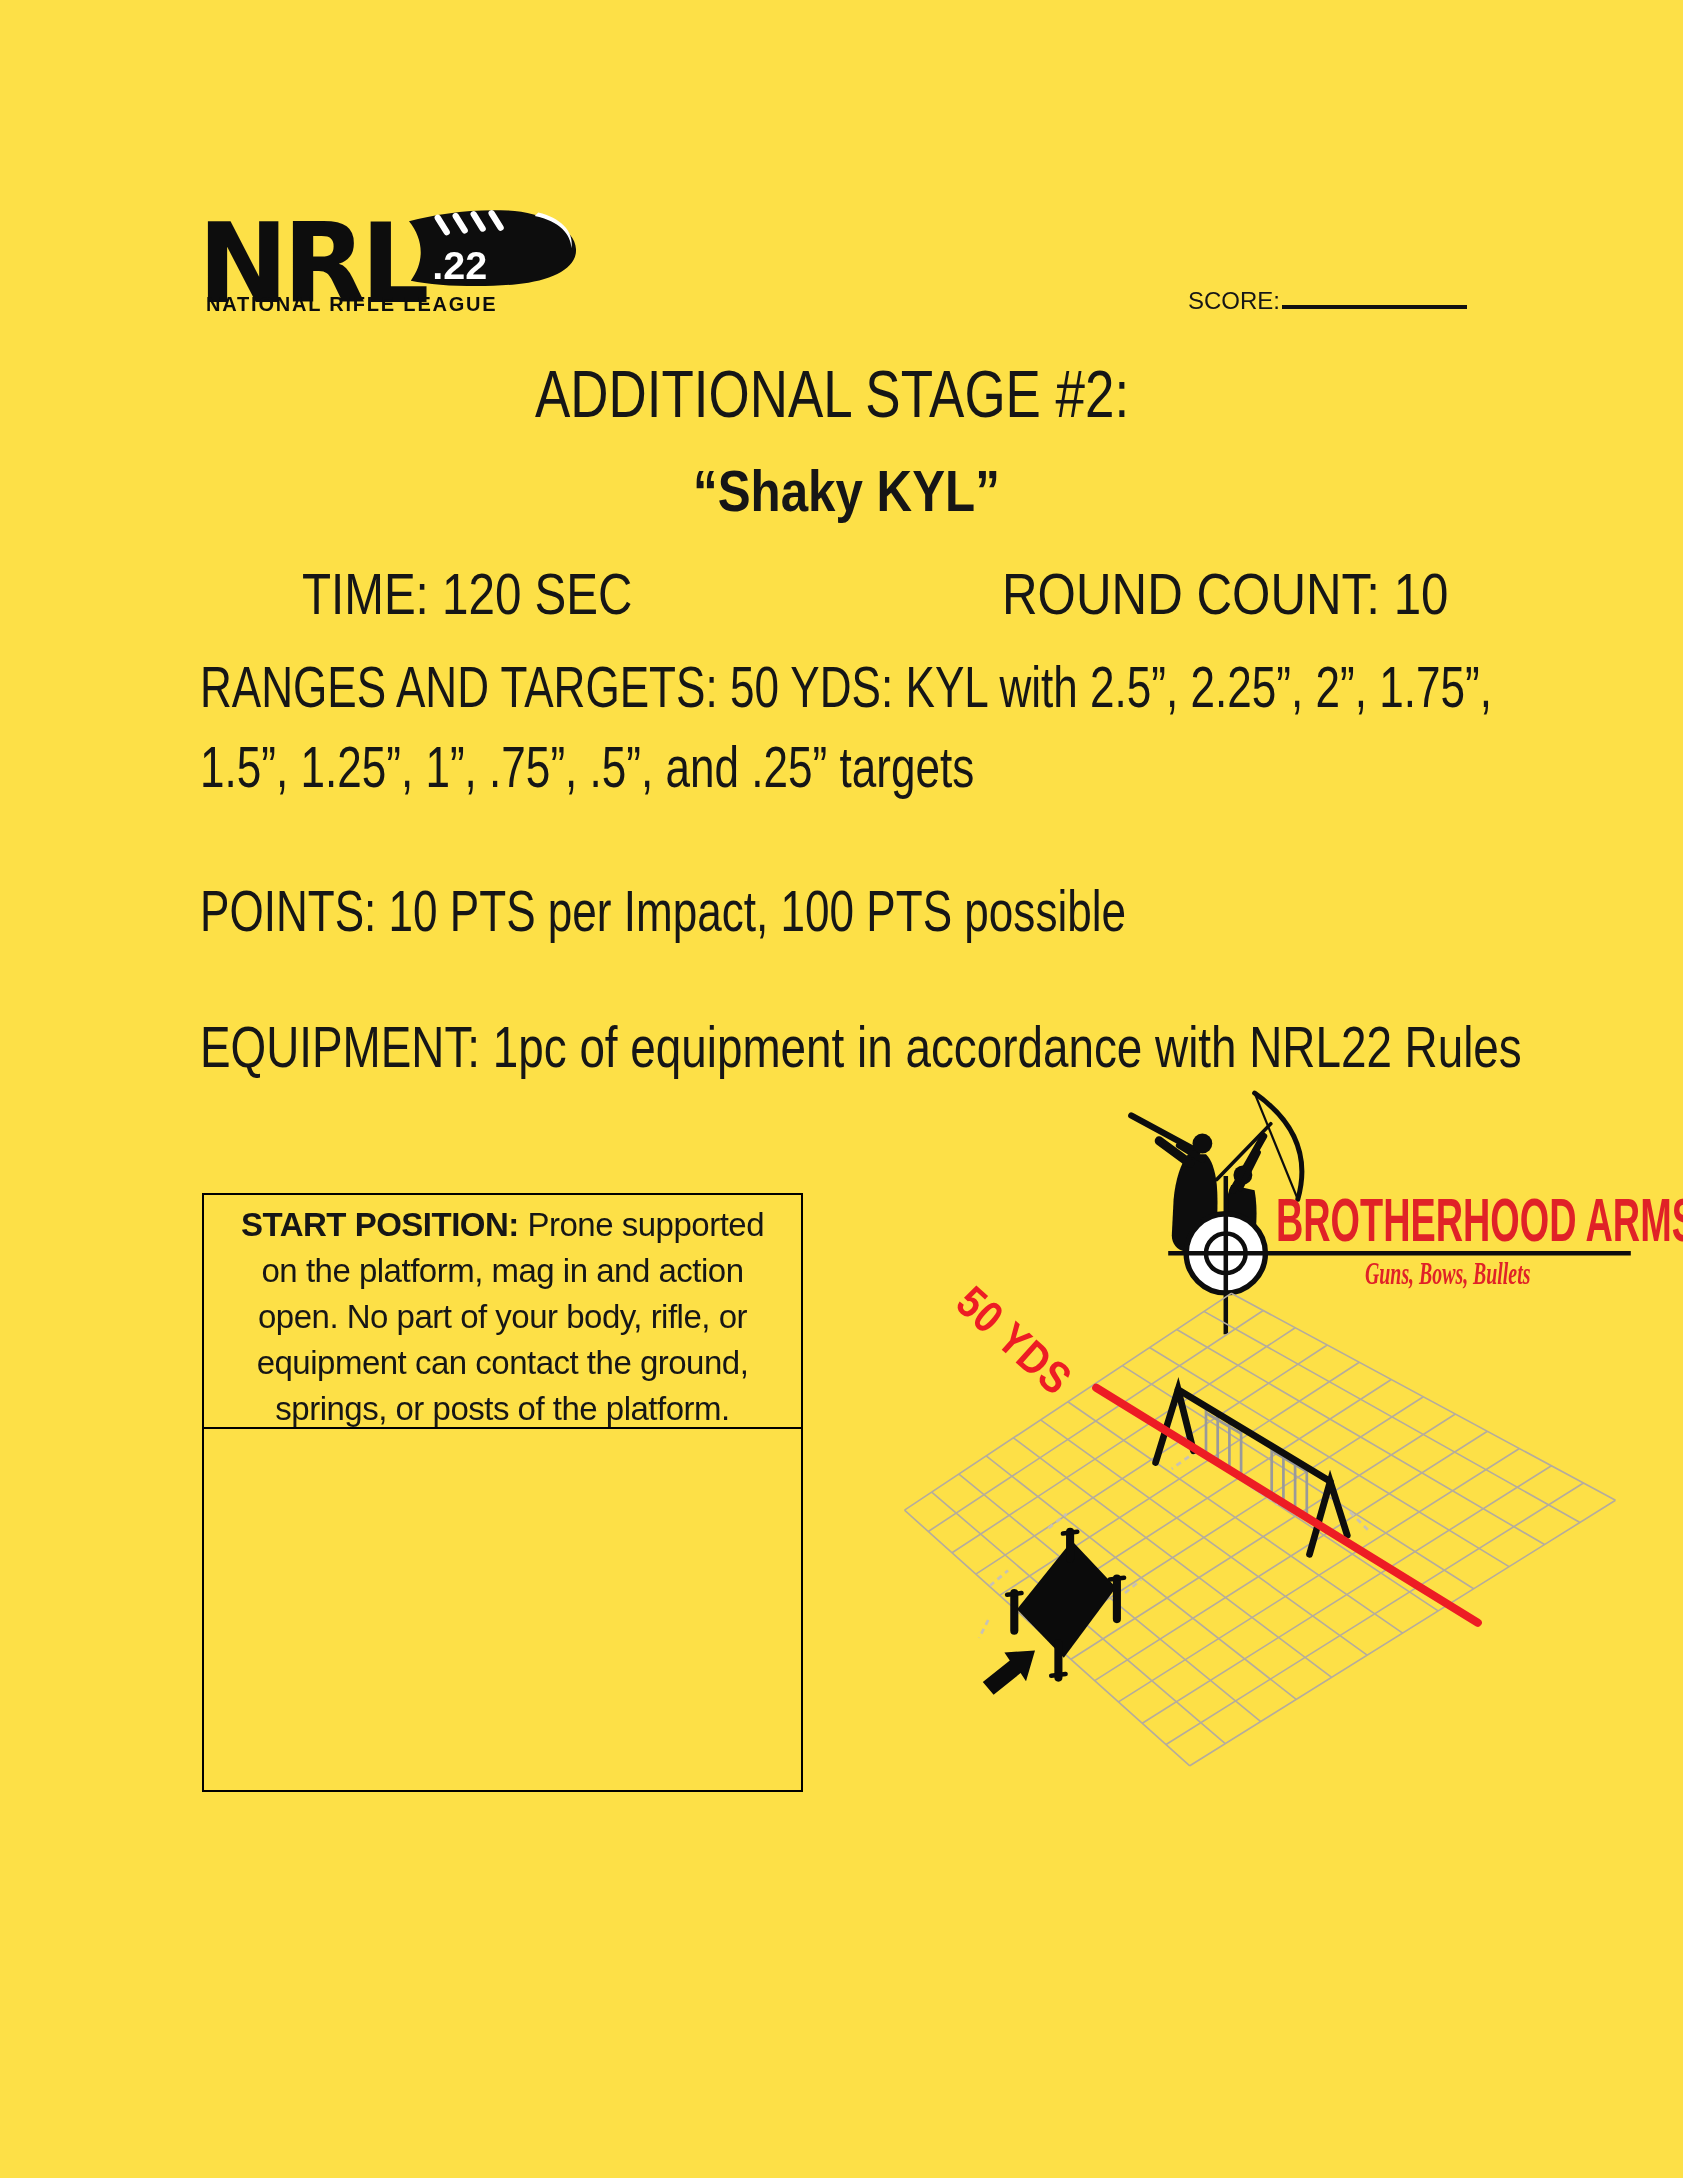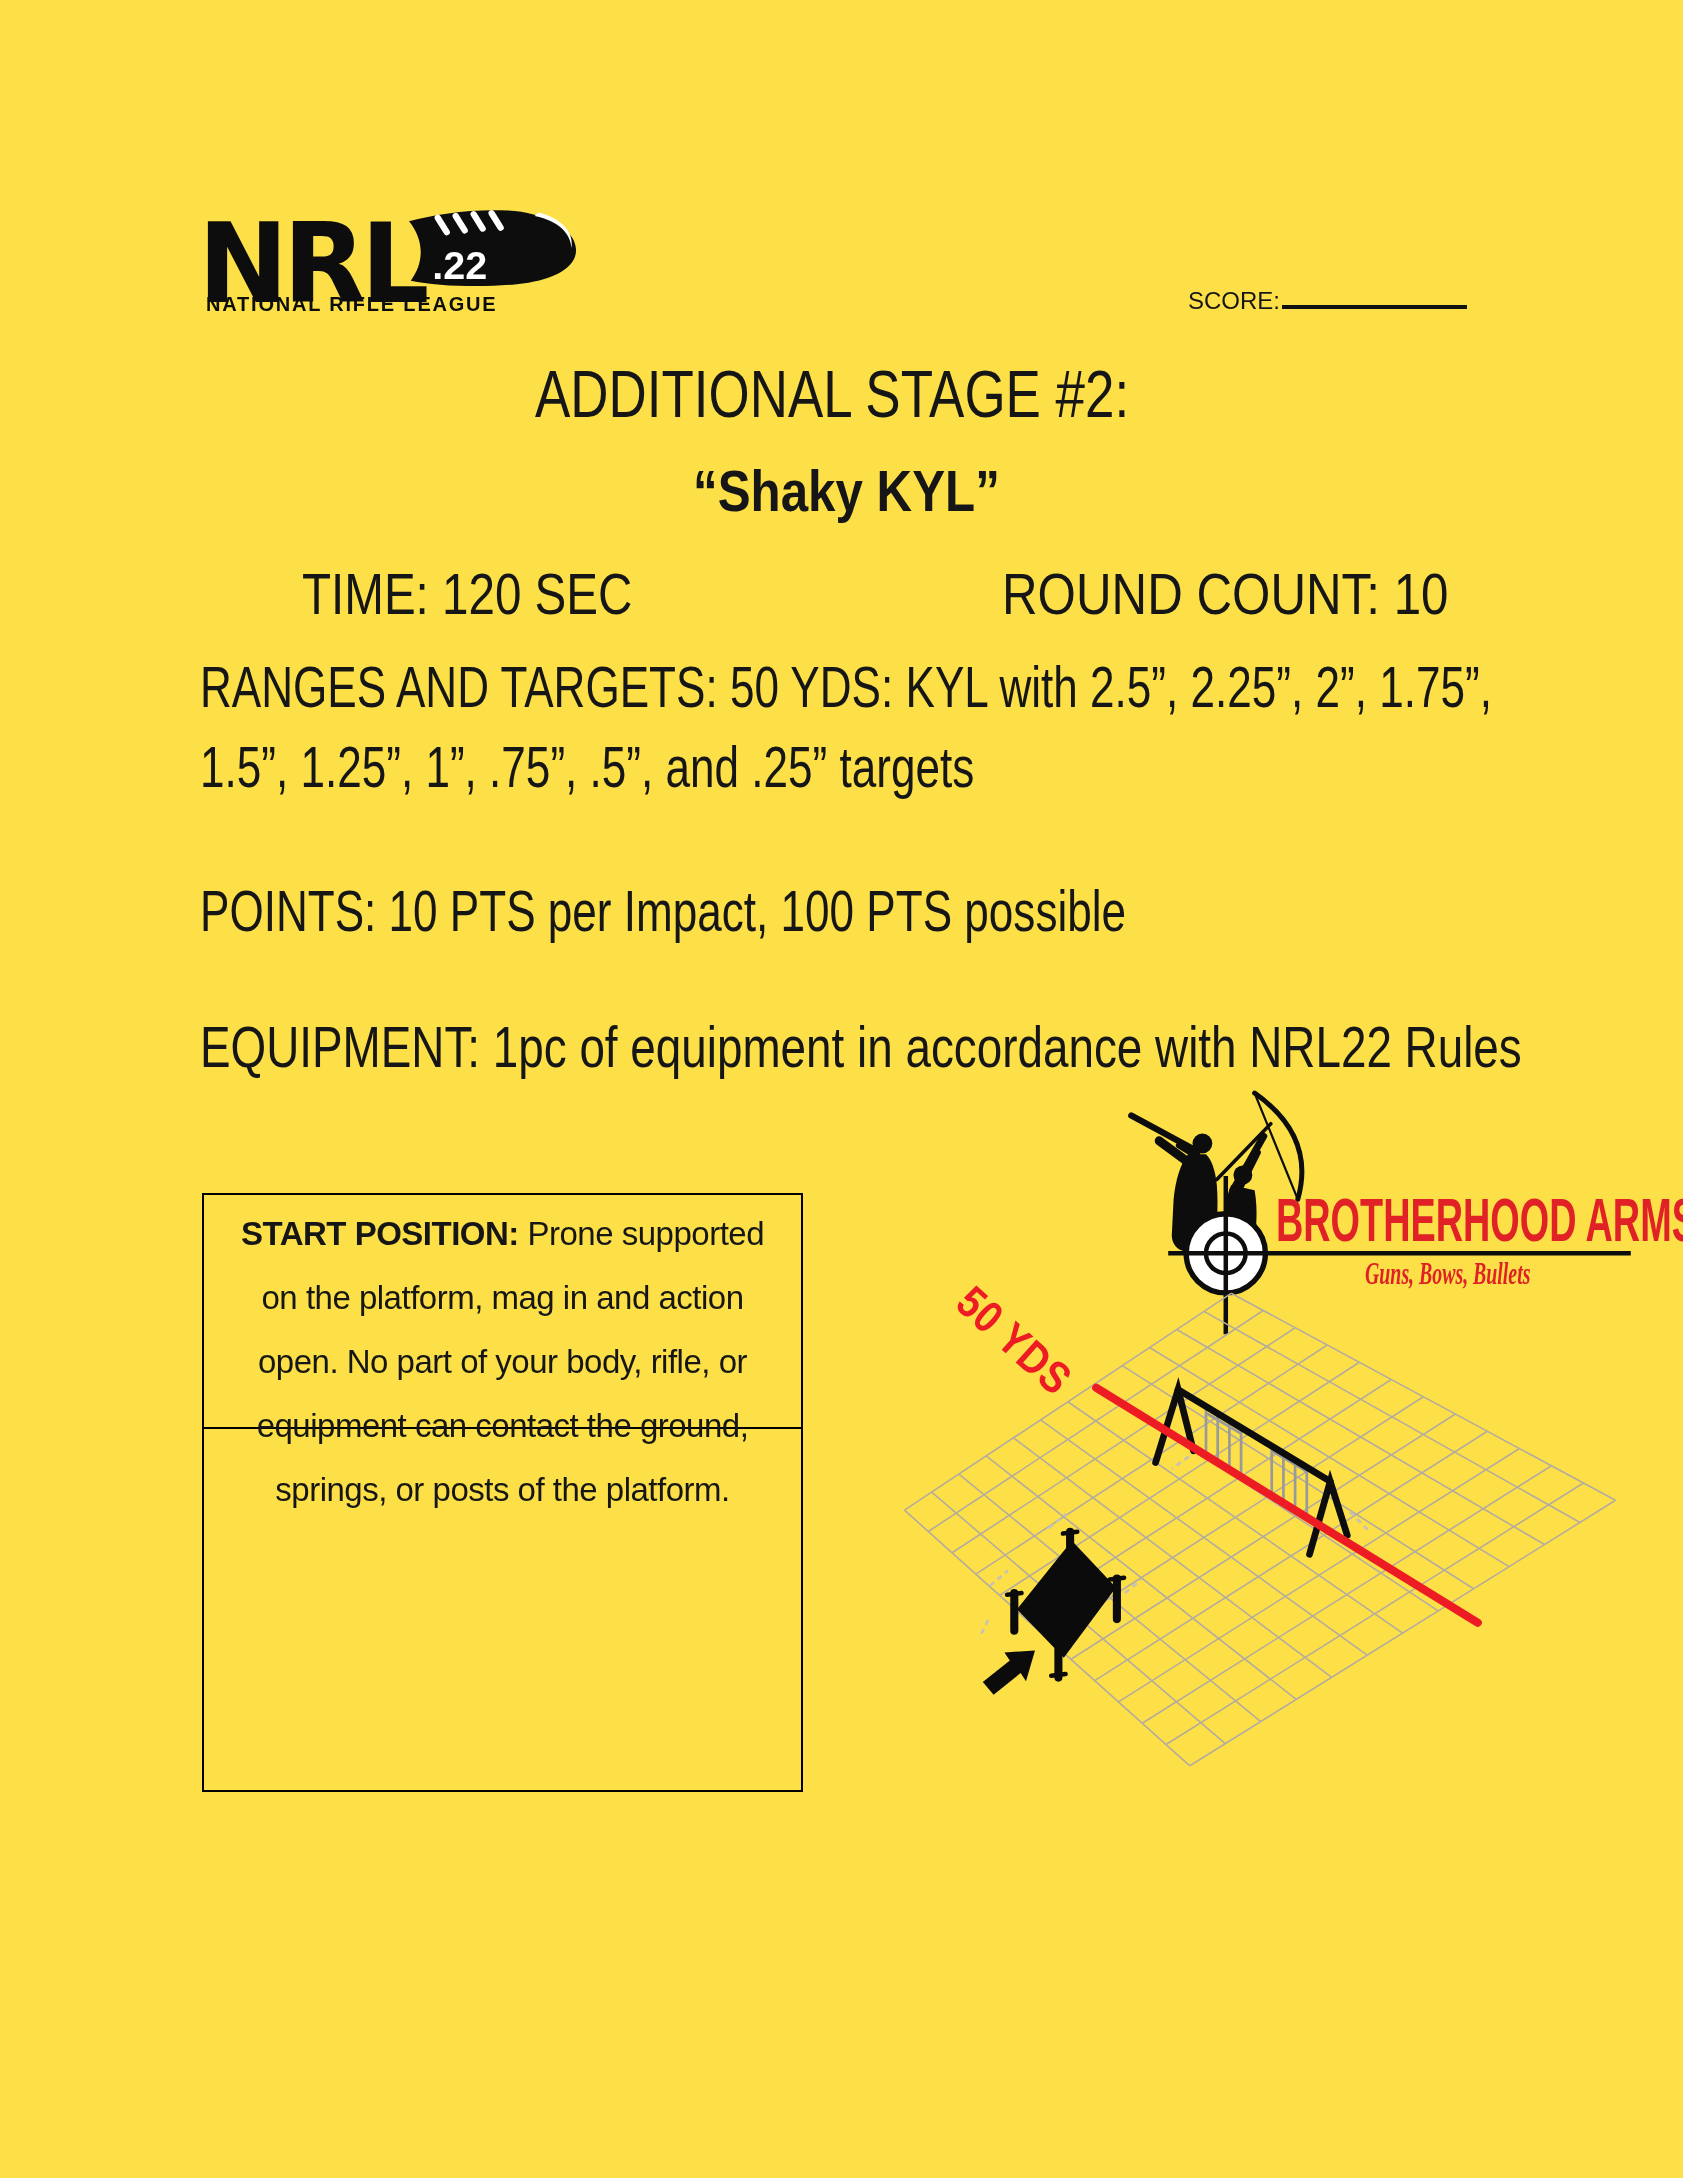--- a/index.html
+++ b/index.html
@@ -19,21 +19,21 @@
   #title{left:535px;top:355px;font-size:67px;transform:scaleX(.79);}
   #subtitle{left:693px;top:457px;font-size:58px;font-weight:bold;transform:scaleX(.85);}
   #time{left:302px;top:560px;font-size:58px;transform:scaleX(.82);}
   #round{left:1002px;top:560px;font-size:58px;transform:scaleX(.85);}
   #ranges1{left:200px;top:653px;font-size:58px;transform:scaleX(.76);}
   #ranges2{left:200px;top:733px;font-size:58px;transform:scaleX(.76);}
   #points{left:200px;top:877px;font-size:58px;transform:scaleX(.76);}
   #equipment{left:200px;top:1013px;font-size:58px;transform:scaleX(.79);}
   
   #info-box{left:202px;top:1193px;width:601px;height:599px;border:2.7px solid #000;box-sizing:border-box;}
-  .box-sec{padding:7.2px 14.4px 0 14.4px;font-size:33px;line-height:64px;letter-spacing:-0.5px;}
+  .box-sec{padding:7.2px 14.4px 0 14.4px;font-size:33px;line-height:46px;letter-spacing:-0.5px;}
   .box-sec p{margin:0;white-space:pre-line;}
   #box-sec-1{height:234px;border-bottom:2.7px solid #000;box-sizing:border-box;}
   .box-label{font-weight:bold;}
   
   #brand-name{left:1276px;top:1185px;font-size:61px;font-weight:bold;color:#e02227;transform:scaleX(.62);}
   #brand-tagline{left:1365px;top:1255px;font-size:32px;font-weight:bold;font-style:italic;
                  font-family:"Liberation Serif",serif;color:#e02227;transform:scaleX(.62);}
   
   #yds-label{left:981px;top:1276px;font-size:45px;font-weight:bold;color:#ed1c24;
              letter-spacing:0.9px;transform:rotate(42deg) scaleX(.85);}

